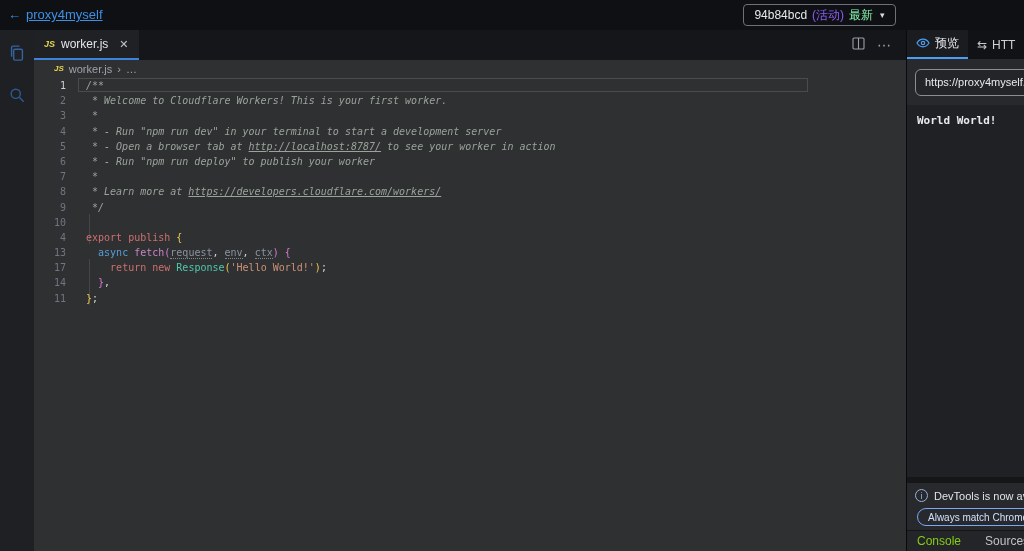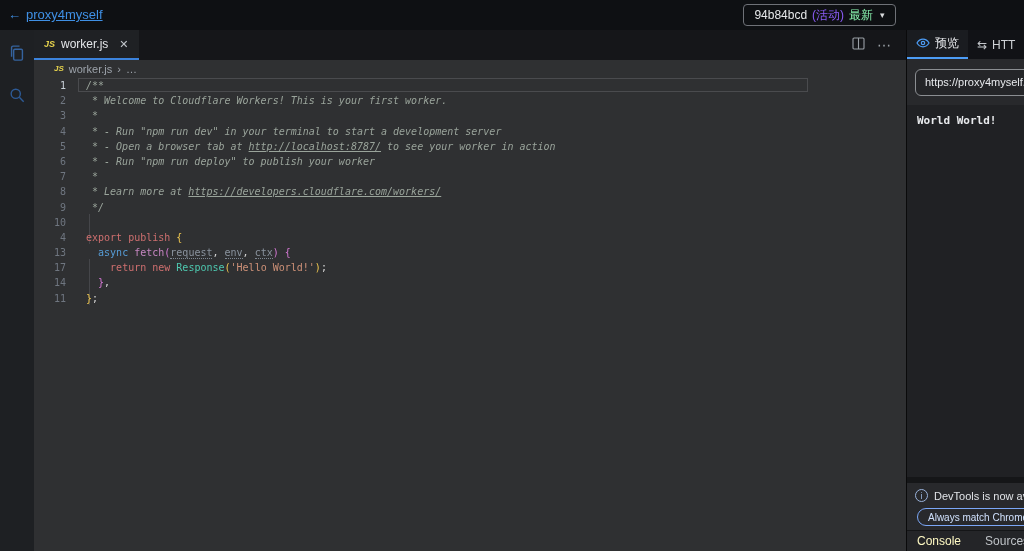--- a/index.html
+++ b/index.html
@@ -59,21 +59,21 @@
   .psep { height:6px; background:#151618; flex:none; }
   .infobar { height:47px; background:#28292c; padding:6px 0 0 8px; flex:none; }
   .inforow { display:flex; align-items:center; gap:6px; }
   .infoicon { width:13px; height:13px; border:1px solid #9ab3dc; border-radius:50%; color:#9ab3dc; font-size:9px;
               display:flex; align-items:center; justify-content:center; flex:none; }
   .infotext { font-size:11px; color:#e0e3e7; white-space:nowrap; }
   .pill { margin-top:6px; margin-left:2px; height:18px; border:1px solid #7ba7f7; border-radius:9px; background:transparent;
           color:#cfe0fc; font-size:10px; padding:0 10px; white-space:nowrap; cursor:pointer; font-family:"Liberation Sans",sans-serif; }
   .dtabs { height:21px; display:flex; align-items:center; gap:24px; padding-left:10px; background:#242528; border-top:1px solid #141517; flex:none; }
   .dtab { font-size:12px; color:#bfc3c7; white-space:nowrap; cursor:pointer; }
-  .dtab.active { color:#fef9c3; }
+  .dtab.active { color:#84cc16; }
 </style>
 </head>
 <body>
 
 <div class="topbar">
   <a class="back">
     <span>←</span>
     <span class="lbl">proxy4myself</span>
   </a>
   <div class="verbox">

